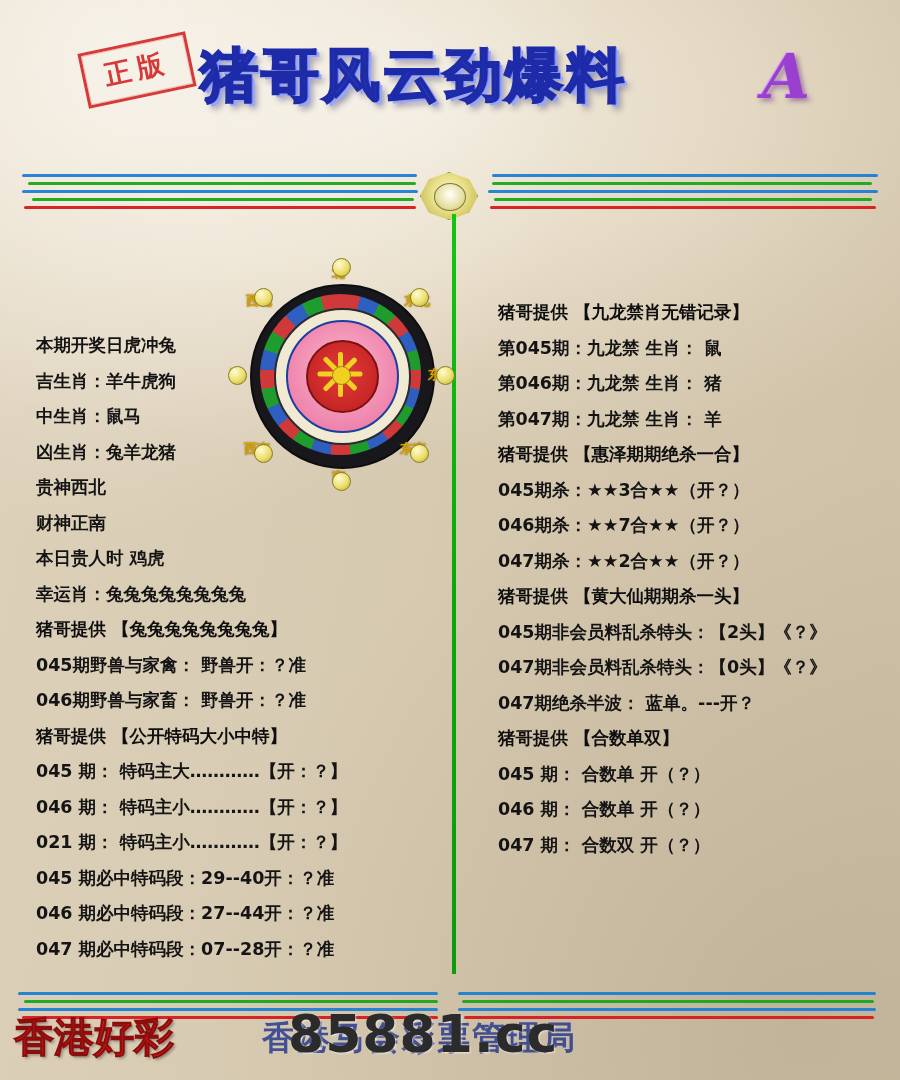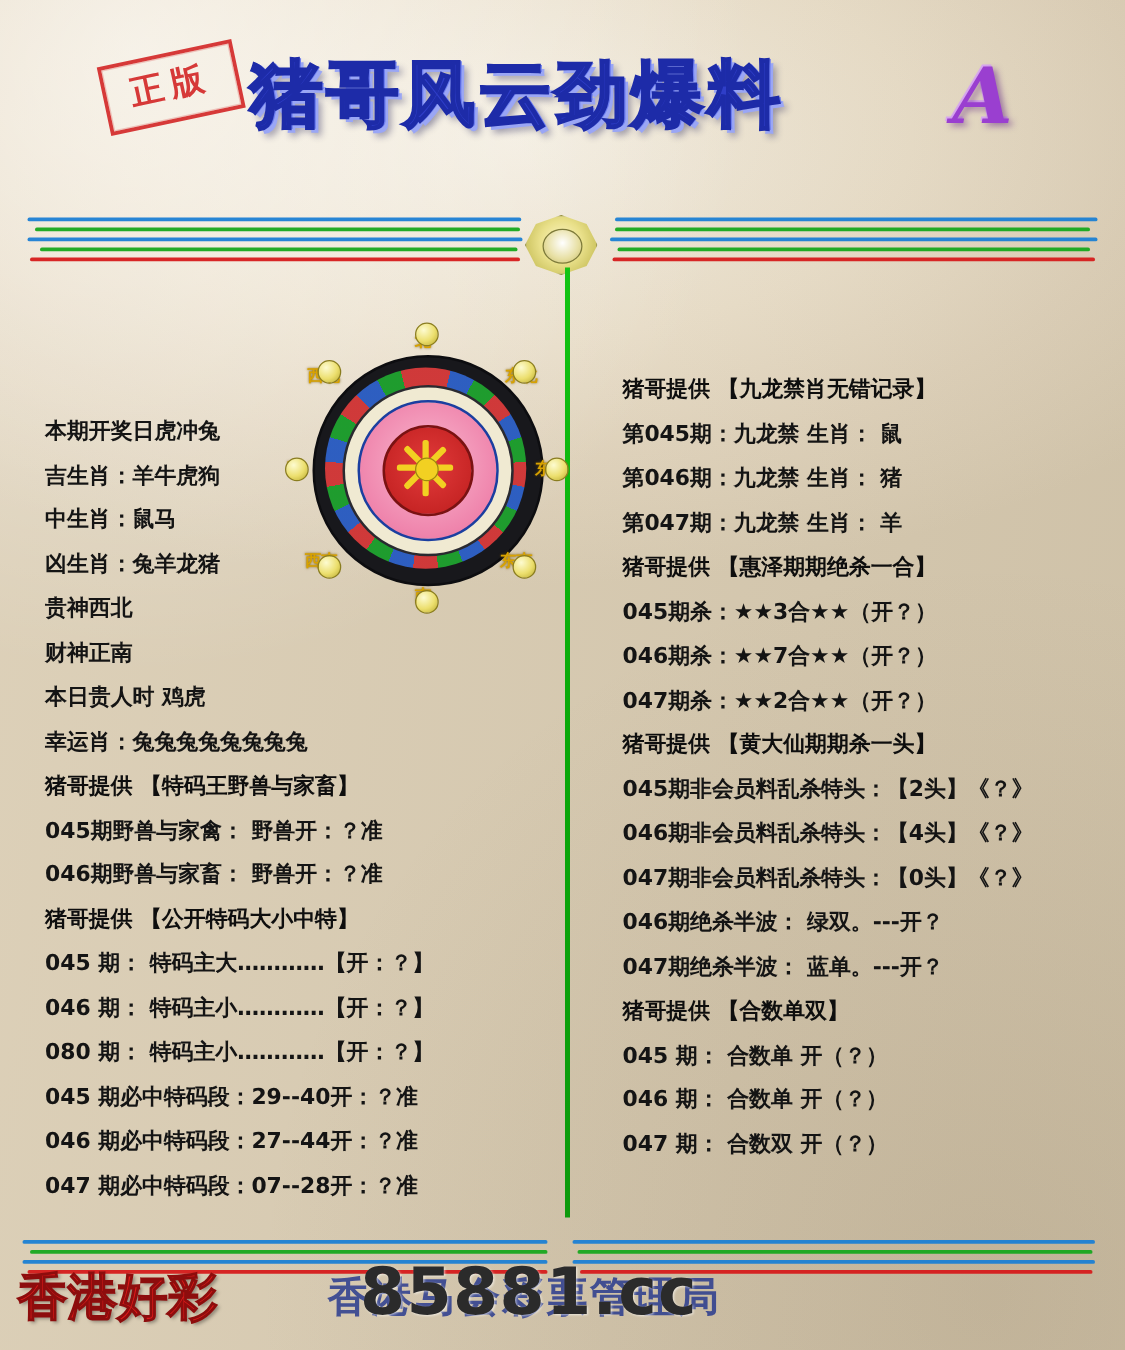--- a/index.html
+++ b/index.html
@@ -365,46 +365,44 @@
 
   <div class="col col-left">
     <div class="line">本期开奖日虎冲兔</div>
     <div class="line">吉生肖：羊牛虎狗</div>
     <div class="line">中生肖：鼠马</div>
     <div class="line">凶生肖：兔羊龙猪</div>
     <div class="line">贵神西北</div>
     <div class="line">财神正南</div>
     <div class="line">本日贵人时  鸡虎</div>
     <div class="line">幸运肖：兔兔兔兔兔兔兔兔</div>
-    <div class="line heading">猪哥提供 【特码王野兽与家畜】</div>
+    <div class="line heading">猪哥提供 【兔兔兔兔兔兔兔兔】</div>
     <div class="line">045期野兽与家禽：   野兽开：？准</div>
     <div class="line">046期野兽与家畜：   野兽开：？准</div>
     <div class="line heading">猪哥提供 【公开特码大小中特】</div>
     <div class="line">045 期：   特码主大…………【开：？】</div>
     <div class="line">046 期：   特码主小…………【开：？】</div>
-    <div class="line">080 期：   特码主小…………【开：？】</div>
+    <div class="line">021 期：   特码主小…………【开：？】</div>
     <div class="line">045 期必中特码段：29--40开：？准</div>
     <div class="line">046 期必中特码段：27--44开：？准</div>
     <div class="line">047 期必中特码段：07--28开：？准</div>
   </div>
 
   <div class="col col-right">
     <div class="line heading">猪哥提供 【九龙禁肖无错记录】</div>
     <div class="line">第045期：九龙禁 生肖：   鼠</div>
     <div class="line">第046期：九龙禁 生肖：   猪</div>
     <div class="line">第047期：九龙禁 生肖：   羊</div>
     <div class="line heading">猪哥提供 【惠泽期期绝杀一合】</div>
     <div class="line">045期杀：★★3合★★（开？）</div>
     <div class="line">046期杀：★★7合★★（开？）</div>
     <div class="line">047期杀：★★2合★★（开？）</div>
     <div class="line heading">猪哥提供 【黄大仙期期杀一头】</div>
     <div class="line">045期非会员料乱杀特头：【2头】《？》</div>
-    <div class="line">046期非会员料乱杀特头：【4头】《？》</div>
     <div class="line">047期非会员料乱杀特头：【0头】《？》</div>
-    <div class="line">046期绝杀半波：   绿双。---开？</div>
     <div class="line">047期绝杀半波：   蓝单。---开？</div>
     <div class="line heading">猪哥提供 【合数单双】</div>
     <div class="line">045 期：   合数单   开（？）</div>
     <div class="line">046 期：   合数单   开（？）</div>
     <div class="line">047 期：   合数双   开（？）</div>
   </div>
 
   <div class="footer-wave">
     <div class="wave-line" style="left:0px;   top:4px;  width:420px; background:#1b7fd4;"></div>
     <div class="wave-line" style="left:6px;   top:12px; width:414px; background:#17a81d;"></div>

